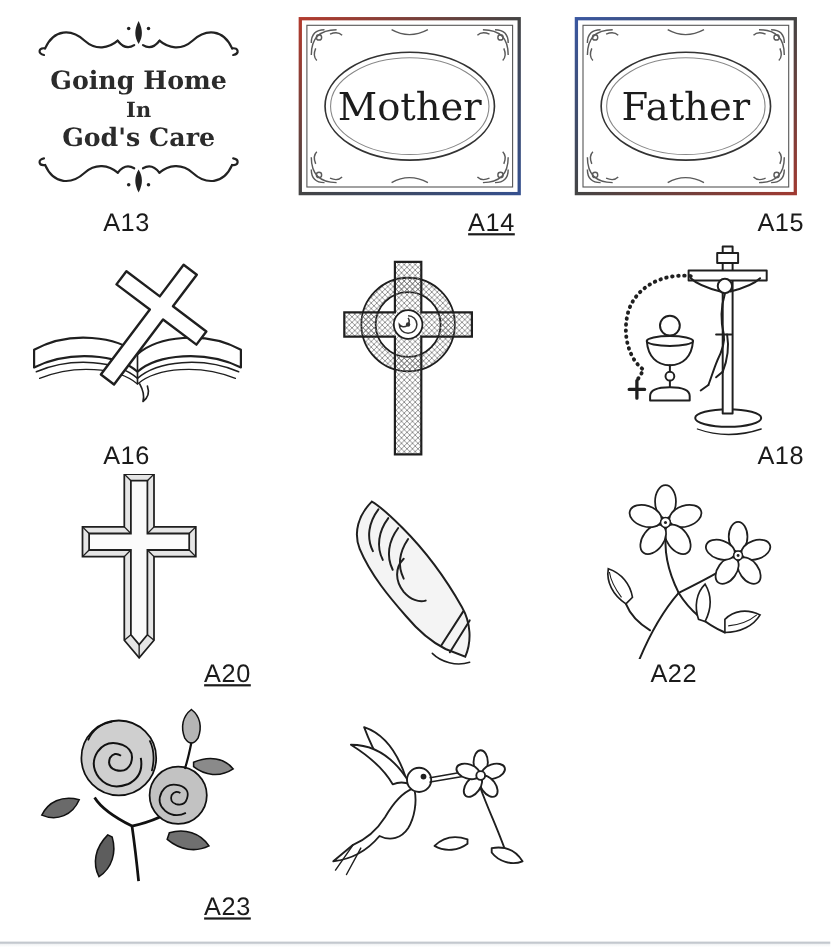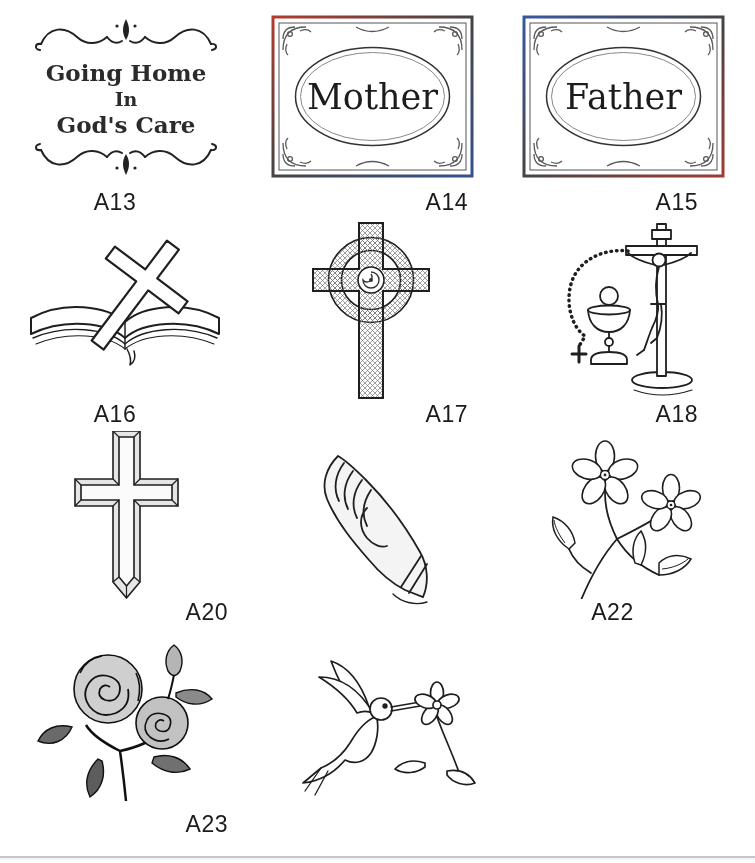--- a/index.html
+++ b/index.html
@@ -3,22 +3,22 @@
 <meta charset="utf-8">
 <style>
   html,body{margin:0;padding:0;background:#ffffff;}
   body{width:755px;height:863px;font-family:"Liberation Sans",sans-serif;overflow:hidden;}
   .page{width:755px;height:863px;box-sizing:border-box;padding-top:4px;display:flex;flex-direction:column;background:#fff;gap:15px;}
   .grid{display:grid;grid-template-columns:252px 240px 263px;grid-template-rows:215px 212px 198px 212px;}
   .cell{display:flex;flex-direction:column;min-width:0;}
   .art{flex:1;display:flex;align-items:center;justify-content:center;overflow:hidden;}
   .code{height:30px;line-height:26px;text-align:right;font-size:23px;font-weight:400;letter-spacing:.5px;color:#1b1b1b;font-family:"Liberation Sans",sans-serif;}
   .c1 .code{padding-right:22px;text-align:center;}
-  .c2 .code{padding-right:24px;}
-  .c3 .code{padding-right:57px;}
+  .c2 .code{padding-right:24px;text-decoration:underline;}
+  .c3 .code{padding-right:24px;}
   .bottom-rule{margin-top:auto;border-top:2px solid #c3c8ce;height:16px;background:linear-gradient(#eef0f2,#ffffff 60%);}
   svg{display:block;}
   .serif-line{font-family:"DejaVu Serif",serif;font-weight:700;fill:#2b2b2b;}
 </style>
 </head>
 <body>
 
 <div class="page">
 <div class="grid">
 
@@ -149,21 +149,20 @@
         </defs>
         <circle cx="61" cy="62" r="36" fill="none" stroke="url(#kn17)" stroke-width="13"></circle>
         <circle cx="61" cy="62" r="42.5" fill="none" stroke="#1f1f1f" stroke-width="1.6"></circle>
         <circle cx="61" cy="62" r="29.5" fill="none" stroke="#1f1f1f" stroke-width="1.6"></circle>
         <path d="M49,5 H73 V51 H119 V73 H73 V180 H49 V73 H3 V51 H49 Z" fill="url(#kn17)" stroke="#1f1f1f" stroke-width="2"></path>
         <circle cx="61" cy="62" r="13" fill="#ffffff" stroke="#1f1f1f" stroke-width="1.6"></circle>
         <path d="M61,54 a8,8 0 1,1 -8,8 a5,5 0 1,0 8,-6" fill="none" stroke="#333" stroke-width="1.4"></path>
         <circle cx="61" cy="62" r="2" fill="#333"></circle>
       </svg>
     </div>
-    <div class="code">A17</div>
   </div>
 
   <div class="cell c3">
     <div class="art">
       <svg width="185" height="185" viewBox="0 0 185 185">
         <g fill="#ffffff" stroke="#1f1f1f" stroke-width="1.8" stroke-linecap="round" stroke-linejoin="round">
           <ellipse cx="131" cy="162" rx="30" ry="8" fill="none"></ellipse>
           <path d="M103,172 q28,10 58,0" fill="none" stroke-width="1.2"></path>
           <rect x="126" y="6" width="9" height="152"></rect>
           <rect x="95" y="28" width="71" height="9"></rect>

